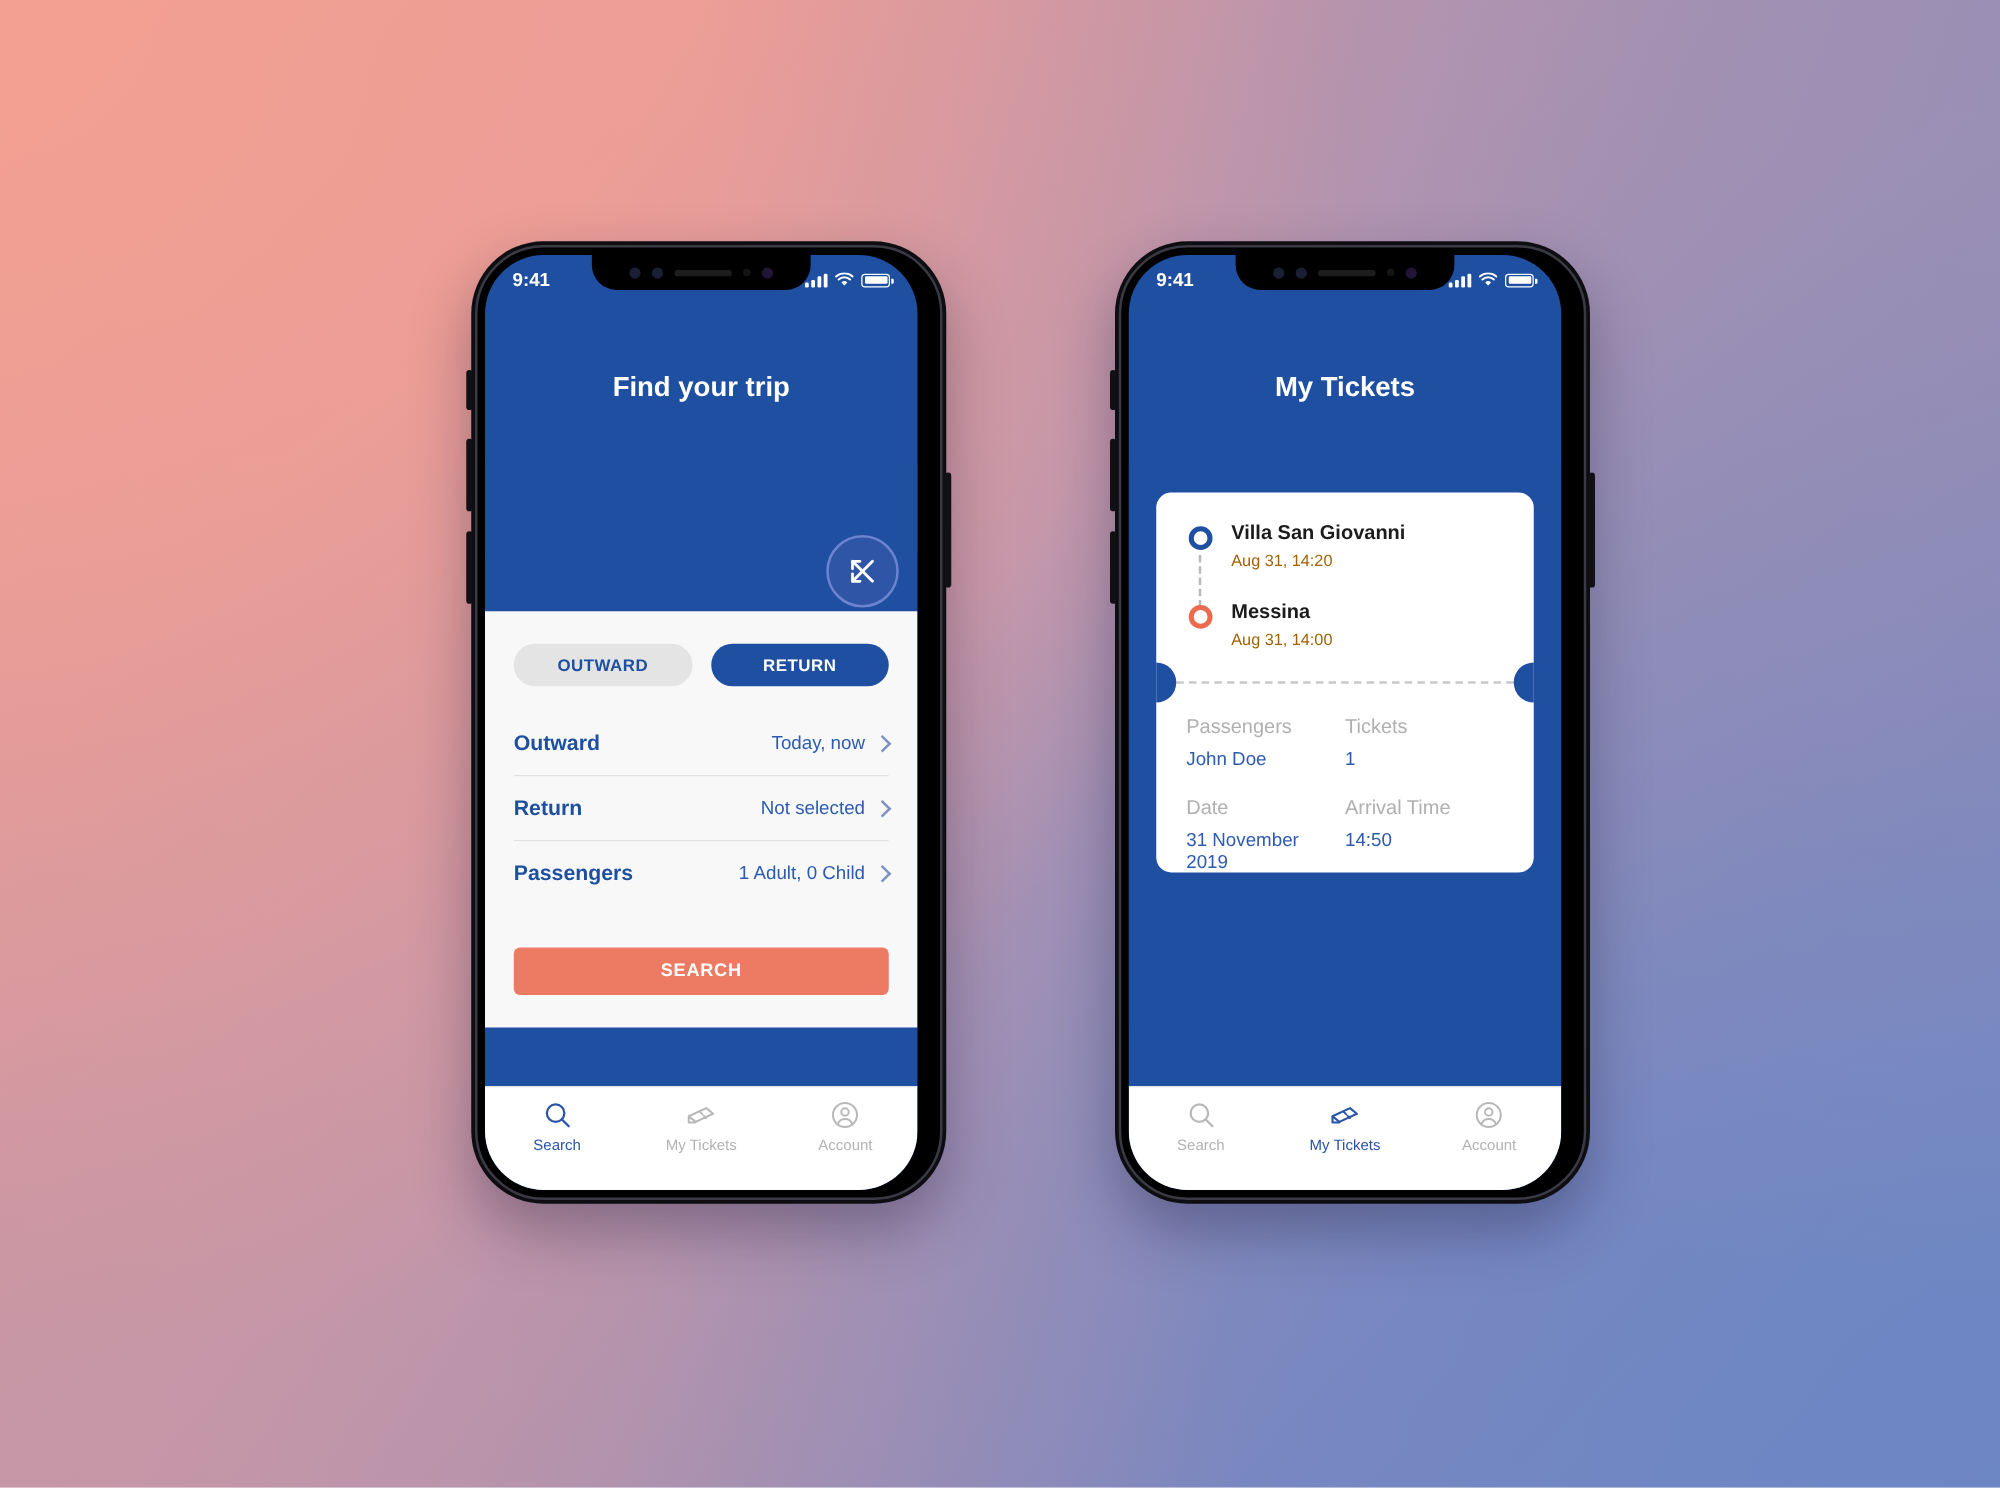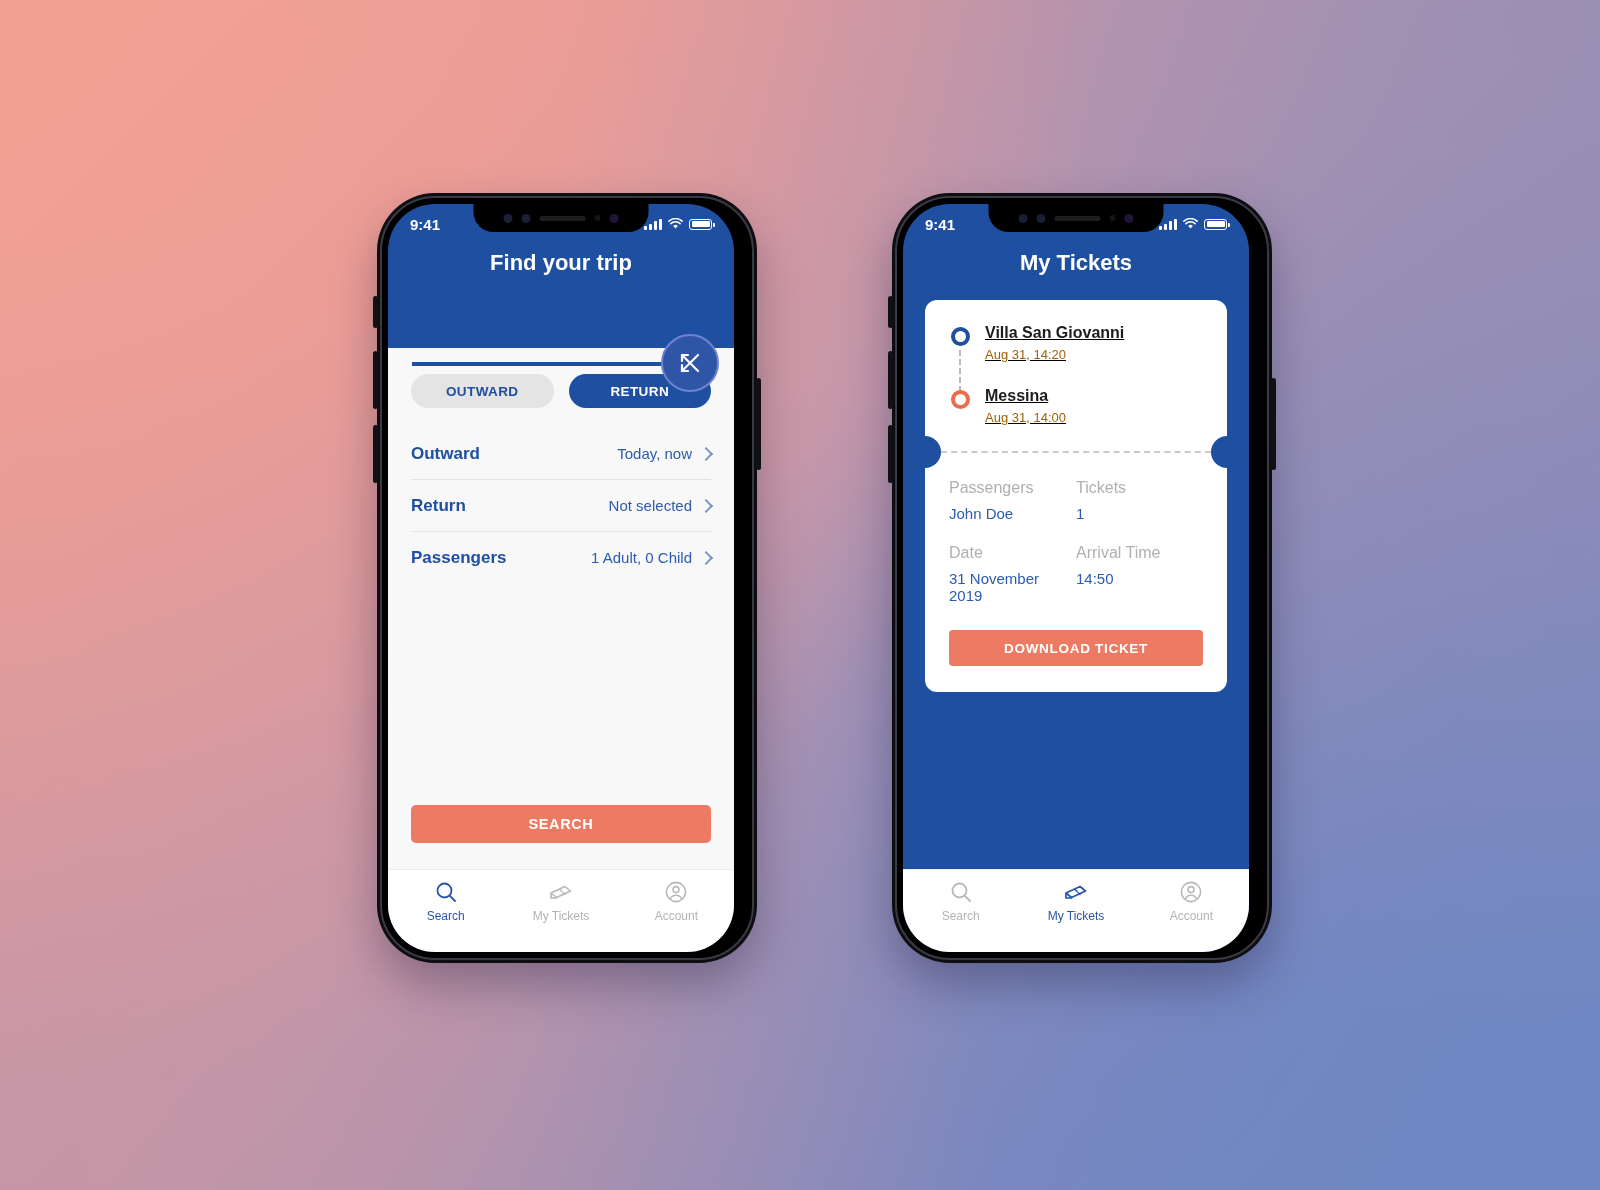--- a/index.html
+++ b/index.html
@@ -56,20 +56,21 @@
     position: absolute;
     left: 11px;
     top: 11px;
     width: 346px;
     height: 748px;
     border-radius: 47px;
     overflow: hidden;
     background: #1e4fa0;
     display: flex;
     flex-direction: column;
+    gap: 47px;
   }
   .side-btn {
     position: absolute;
     background: #111115;
     border-radius: 3px;
   }
   .side-btn.mute   { left: -4px; top: 103px;  width: 5px; height: 32px; }
   .side-btn.volup  { left: -4px; top: 158px;  width: 5px; height: 58px; }
   .side-btn.voldn  { left: -4px; top: 232px;  width: 5px; height: 58px; }
   .side-btn.power  { right: -4px; top: 185px; width: 5px; height: 92px; }
@@ -271,21 +272,21 @@
     padding: 24px 22px 0;
     min-height: 0;
   }
   .ticket-card {
     background: #fff;
     border-radius: 12px;
     position: relative;
     overflow: hidden;
   }
   .trip { padding: 24px 24px 26px; }
-  .leg { display: flex; gap: 14px; position: relative; text-decoration: underline; }
+  .leg { display: flex; gap: 14px; position: relative; }
   .marker-col {
     width: 22px;
     display: flex;
     justify-content: center;
     padding-top: 3px;
   }
   .marker {
     width: 19px; height: 19px;
     border-radius: 50%;
     box-sizing: border-box;
@@ -541,21 +542,20 @@
           <div>
             <div class="detail-label">Date</div>
             <div class="detail-value">31 November 2019</div>
           </div>
           <div>
             <div class="detail-label">Arrival Time</div>
             <div class="detail-value">14:50</div>
           </div>
         </div>
 
-        <div class="download-btn">DOWNLOAD TICKET</div>
       </div>
     </div>
 
     <div class="tabbar">
       <div class="tab inactive">
         <svg width="24" height="24" viewBox="0 0 24 24">
           <circle cx="10.5" cy="10.5" r="7" stroke="#b8b8b8" stroke-width="1.8" fill="none"></circle>
           <line x1="15.6" y1="15.6" x2="21" y2="21" stroke="#b8b8b8" stroke-width="1.8" stroke-linecap="round"></line>
         </svg>
         <span class="tab-label">Search</span>

